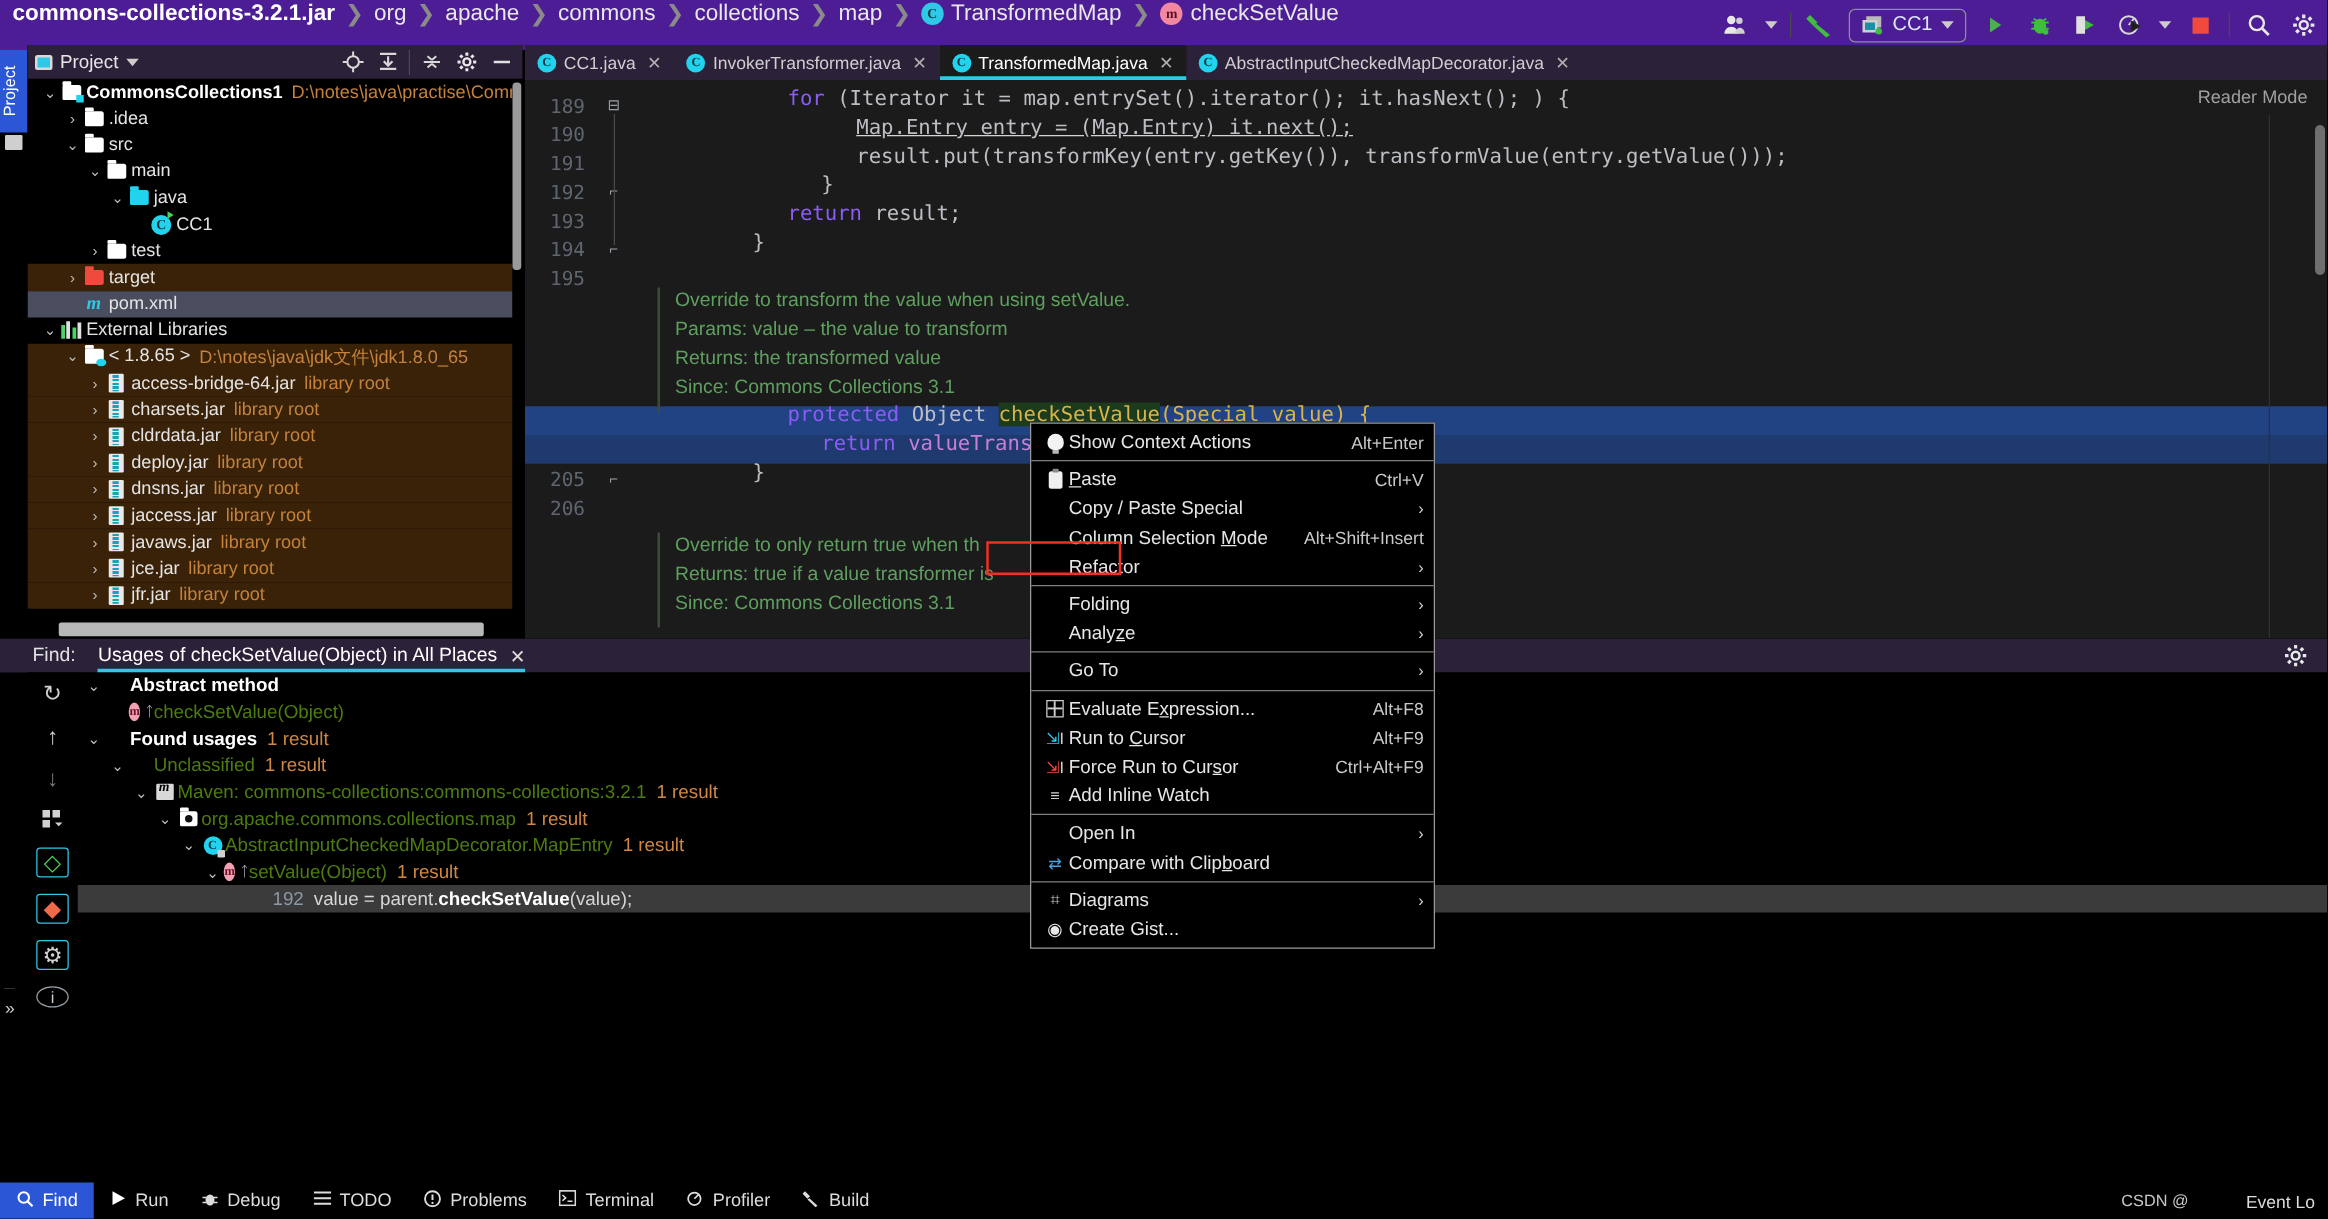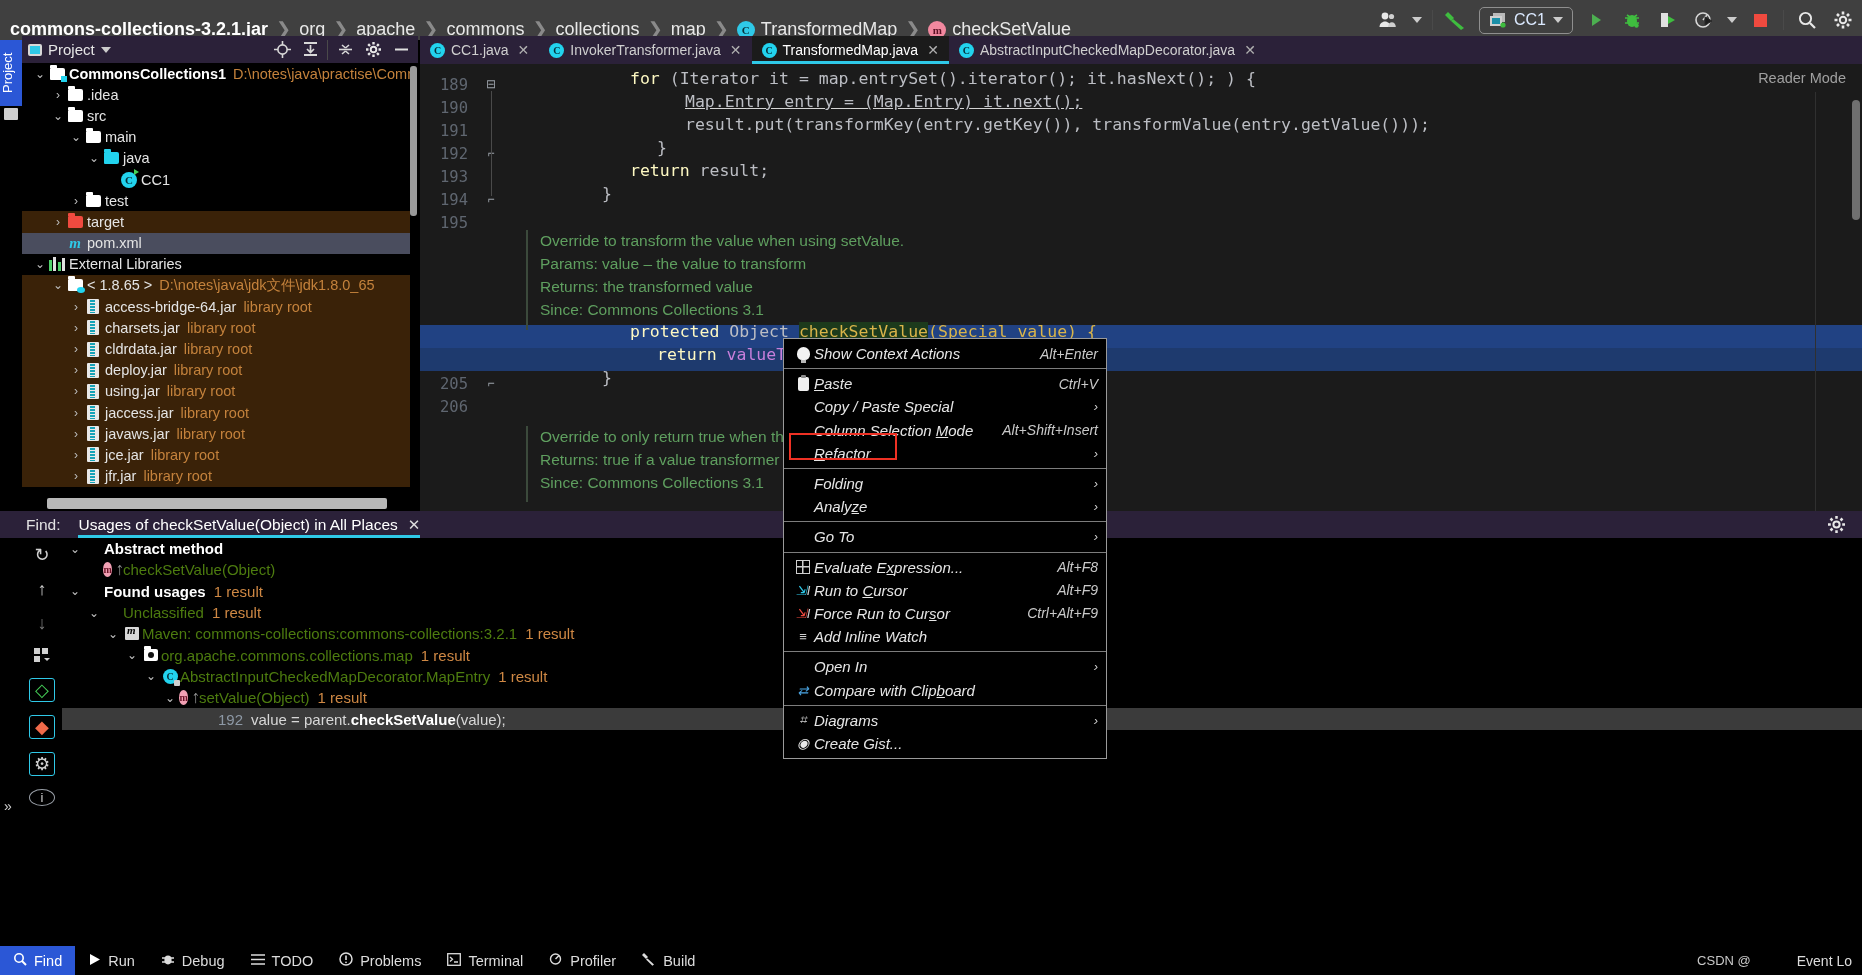--- a/index.html
+++ b/index.html
@@ -8,21 +8,21 @@
     background:#000;
     font-family:"Liberation Sans", sans-serif;
     overflow:hidden;
     color:#d4d4d4;
   }
   #app { position:relative; width:1862px; height:975px; background:#000; }
 
   
   .topbar {
     position:absolute; left:0; top:0; width:1862px; height:40px;
-    background:#404040; display:flex; align-items:flex-end;
+    background:#4c1d95; display:flex; align-items:flex-start;
     padding-left:10px;
   }
   .crumb { display:flex; align-items:center; font-size:18px; color:#e8e8e8; white-space:nowrap; }
   .crumb.first { font-weight:bold; color:#ffffff; font-size:18px; }
   .crumb-sep { color:#8a8a8a; font-size:18px; margin:0 8px; }
   .ic-badge {
     display:inline-flex; align-items:center; justify-content:center;
     width:18px; height:18px; border-radius:50%;
     font-size:11px; font-weight:bold; color:#0b2a33; margin-right:6px;
     font-family:"Liberation Serif", serif;
@@ -108,37 +108,36 @@
   .etab.active:after { content:""; position:absolute; left:0; right:0; bottom:0; height:3px; background:#2fc9e8; }
   .etab .x { color:#b0b0b0; font-size:14px; margin-left:3px; }
   .tabic { width:15px;height:15px;border-radius:50%;background:#22d3ee;color:#05313c;font-size:10px;font-weight:bold;display:flex;align-items:center;justify-content:center;font-family:"Liberation Serif",serif;flex:none; }
 
   .codearea { position:absolute; top:28px; left:0; right:0; bottom:0; overflow:hidden; }
   .gutter { position:absolute; left:0; top:0; width:90px; bottom:0; background:#1b1b1b; }
   .glno { position:absolute; right:42px; font-size:15.5px; color:#5f6670; font-family:"DejaVu Sans Mono", monospace; text-align:right; }
   .fold { position:absolute; left:64px; width:14px; height:14px; color:#9aa0a8; font-size:12px; text-align:center; }
   .codelines { position:absolute; left:90px; top:0; right:0; bottom:0; font-family:"DejaVu Sans Mono", monospace; font-size:16.5px; line-height:23px; white-space:pre; }
   .cl { position:absolute; left:0; }
-  .kw { color:#fef9c3; }
+  .kw { color:#8b5cf6; }
   .pl { color:#bcbec4; }
   .docl { position:absolute; left:120px; font-size:15.5px; font-family:"Liberation Sans",sans-serif; color:#5f9f5f; }
   .docbar { position:absolute; left:106px; width:2px; background:#3c4a3c; }
   .selline { position:absolute; left:0; right:0; height:23px; background:#214283; }
   .selline2 { position:absolute; left:0; right:0; height:23px; background:#1e3a6e; }
   .greenhl { background:#1c3a1c; }
   .readermode { position:absolute; right:16px; top:34px; font-size:14.5px; color:#a0a0a0; }
   .vscroll-edit { position:absolute; right:2px; top:36px; width:8px; height:120px; background:#6f6f6f; border-radius:4px; }
   .editdivider { position:absolute; right:46px; top:28px; bottom:0; width:1px; background:#303030; }
 
   
   .ctxmenu {
-    position:absolute; left:783px; top:338px; width:324px;
+    position:absolute; left:824px; top:338px; width:324px;
     background:#000; border:1px solid #9a9a9a; z-index:50;
     padding:3px 0;
-    font-style:italic;
   }
   .cmi { display:flex; align-items:center; height:23.2px; padding:0 8px 0 8px; cursor:pointer; font-size:15px; color:#e6e6e6; }
   .cmi .cmic { width:22px; flex:none; display:flex; align-items:center; justify-content:center; }
   .cmi .cmlabel { flex:1; white-space:nowrap; }
   .cmi .cmkey { color:#c9c9c9; font-size:14px; margin-left:14px; white-space:nowrap; }
   .cmi .cmarrow { color:#d0d0d0; font-size:13px; margin-left:12px; }
   .cmi.sel { background:#2b2bf5; color:#fff; }
   .cmi.sel .cmkey { color:#ffffff; }
   .cmsep { height:1px; background:#7d7d7d; margin:3px 0; }
   .redbox {
@@ -493,21 +492,21 @@
           </span>
           <span class="nm">deploy.jar</span>
           <span class="sub">library root</span>
         </div>
         <div class="trow hl-lib">
           <span style="width:42px;flex:none"></span>
           <span class="arrow">›</span>
           <span class="ico">
             <span class="jar"></span>
           </span>
-          <span class="nm">using.jar</span>
+          <span class="nm">dnsns.jar</span>
           <span class="sub">library root</span>
         </div>
         <div class="trow hl-lib">
           <span style="width:42px;flex:none"></span>
           <span class="arrow">›</span>
           <span class="ico">
             <span class="jar"></span>
           </span>
           <span class="nm">jaccess.jar</span>
           <span class="sub">library root</span>

